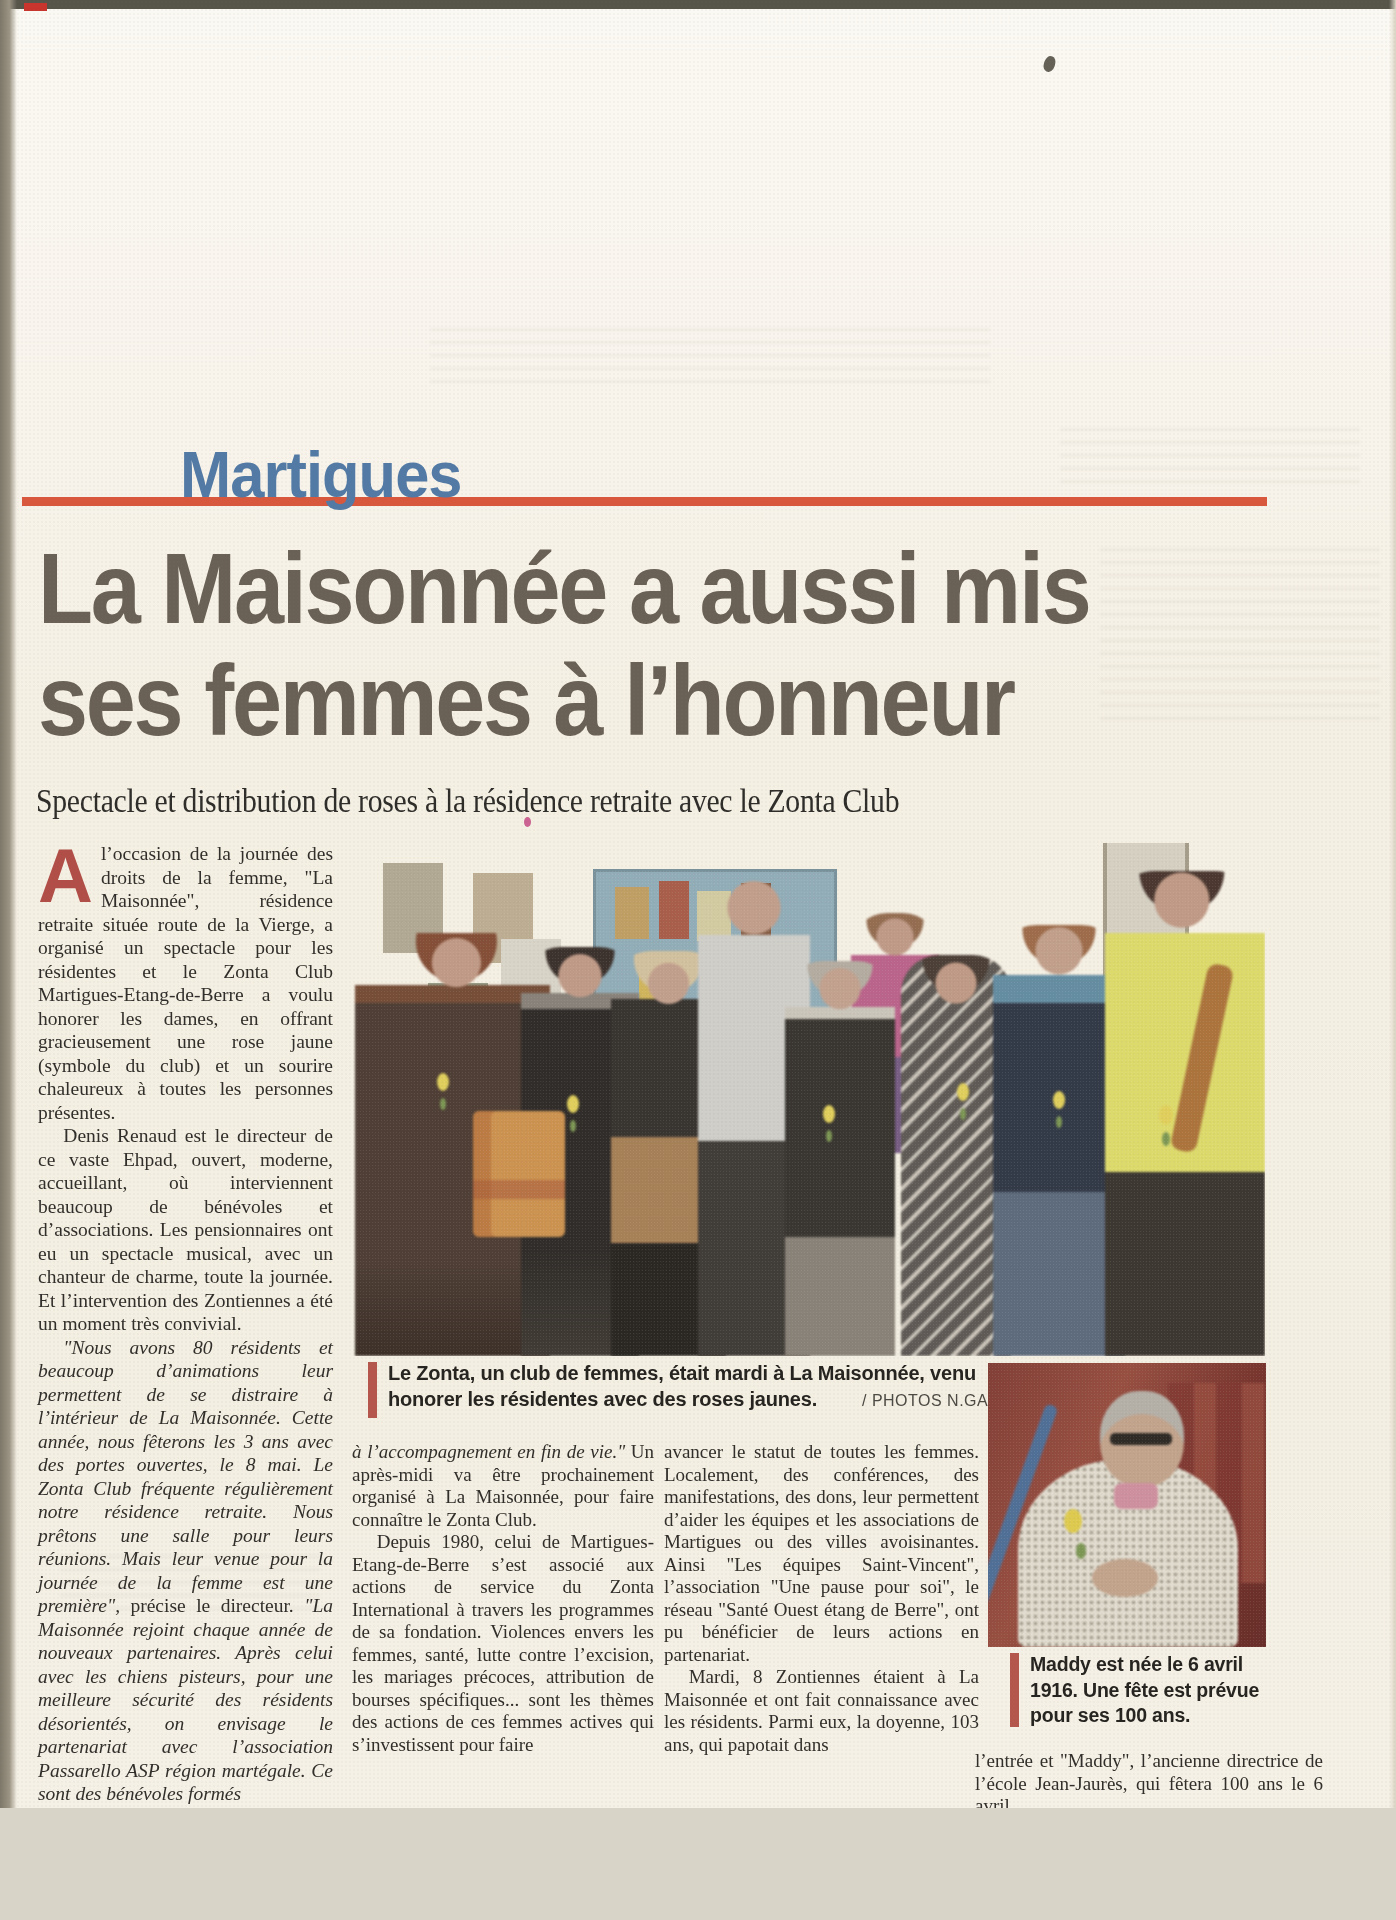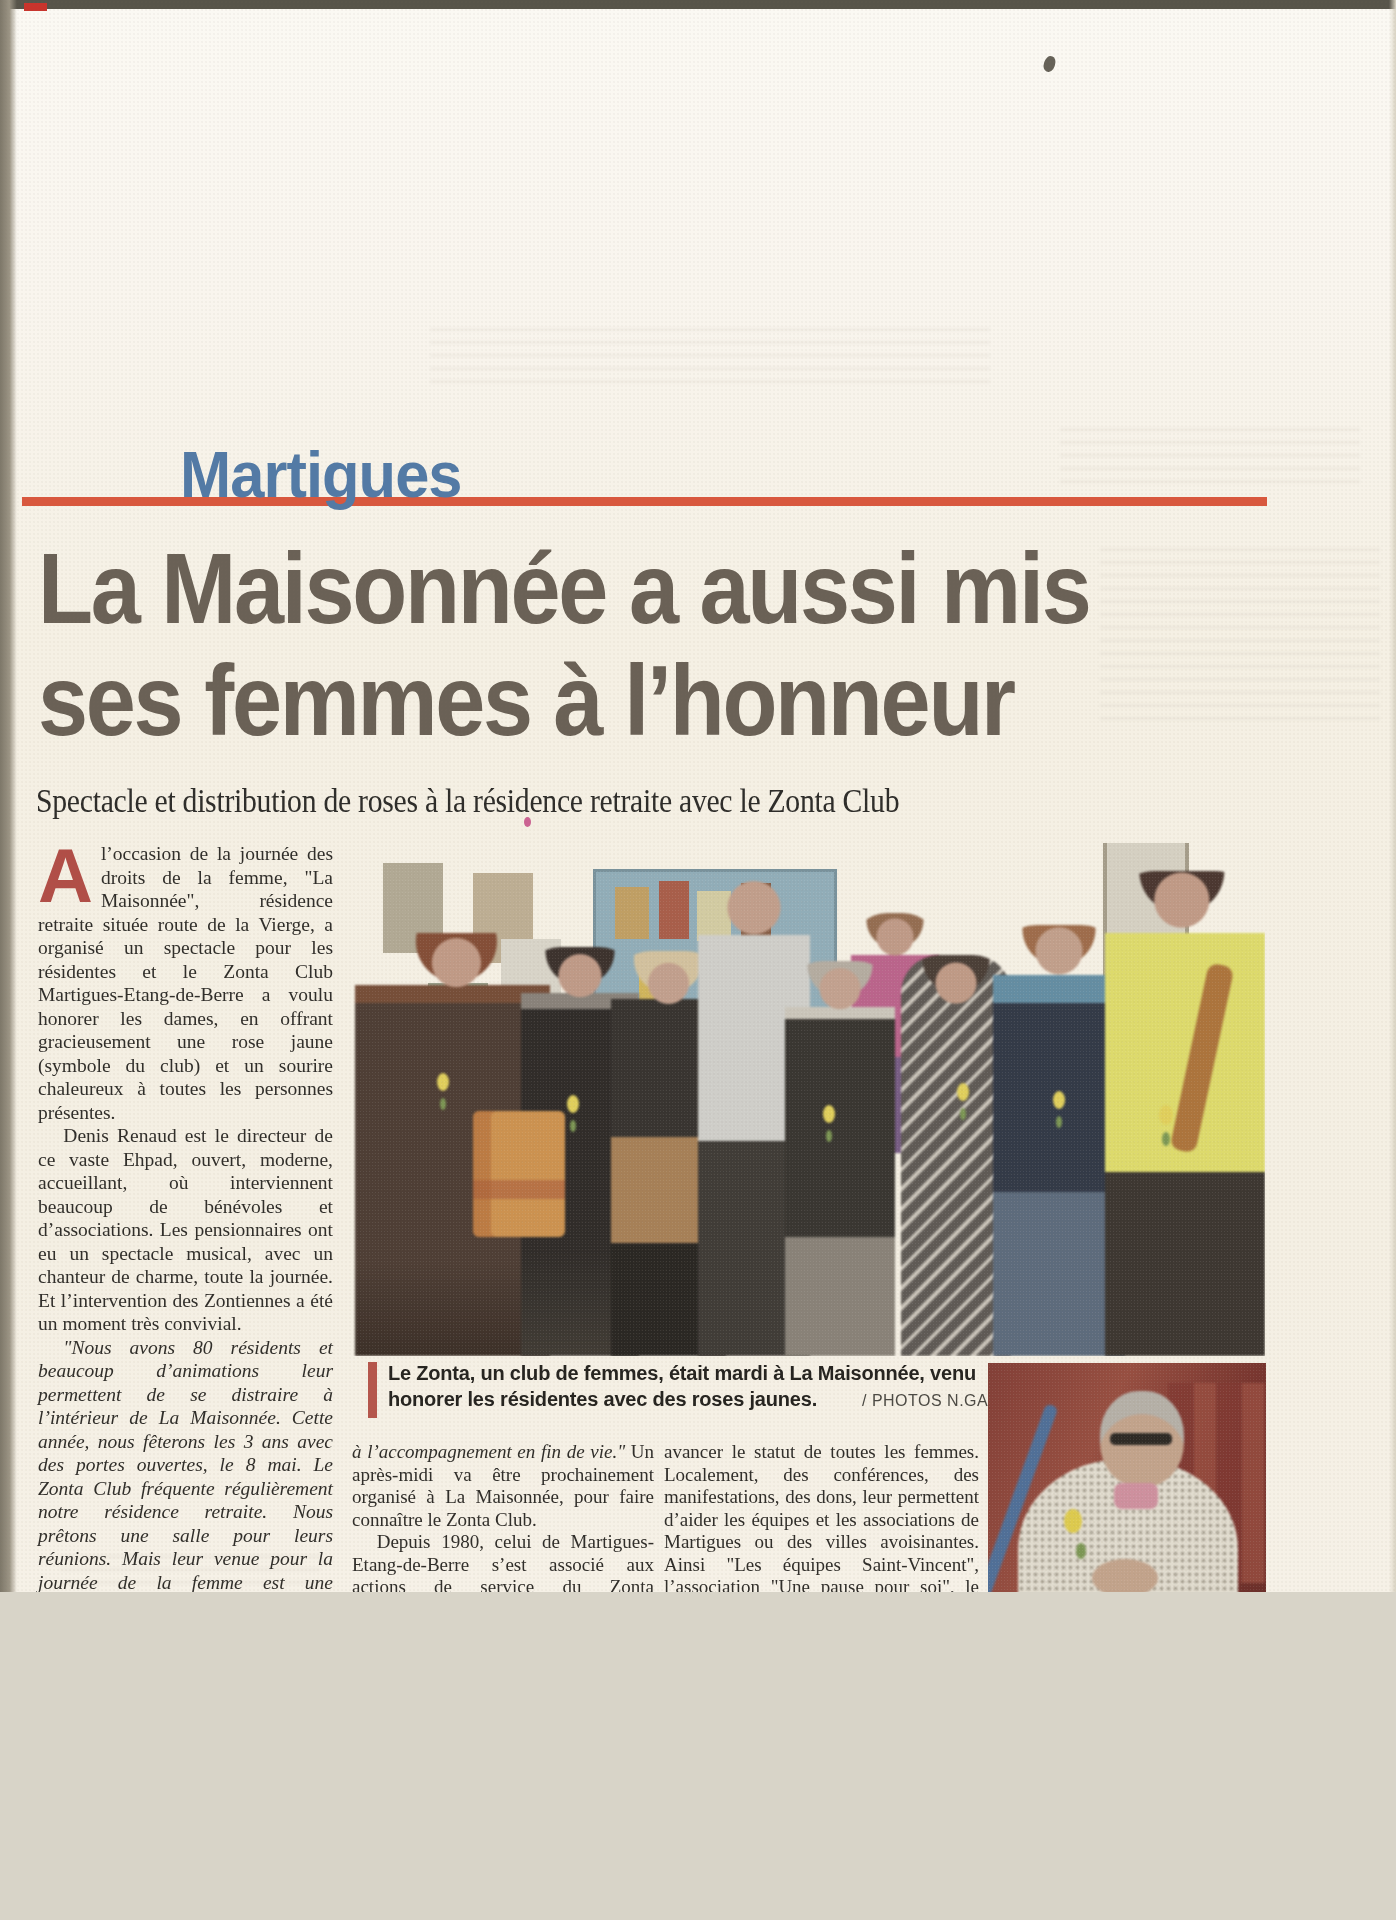--- a/index.html
+++ b/index.html
@@ -1,16 +1,16 @@
 <!DOCTYPE html>
 <html><head>
 <meta charset="utf-8">
 <style>
   html,body{margin:0;padding:0;background:#d8d4c8;}
-  .scan{position:relative;width:1396px;height:1592px;overflow:hidden;
+  .scan{position:relative;width:1396px;height:1808px;overflow:hidden;
     background:linear-gradient(180deg,#fbf9f3 0%,#f9f5ee 18%,#f5f0e4 40%,#f4efe3 78%,#f6f1e7 100%);
     font-family:"Liberation Serif",serif;}
   .scan::after{content:"";position:absolute;inset:0;pointer-events:none;
     background-image:radial-gradient(rgba(120,108,86,.05) 1px,transparent 1px);background-size:4px 4px;}
   
   .edge-top{position:absolute;top:0;left:0;right:0;height:9px;background:#57544a;}
   .edge-left{position:absolute;top:0;left:0;width:17px;height:100%;
     background:linear-gradient(90deg,#7d7769 0%,#9b9484 55%,rgba(155,148,132,0) 100%);}
   .edge-right{position:absolute;top:0;right:0;width:7px;height:100%;
     background:linear-gradient(270deg,#d9d3c3,rgba(217,211,195,0));}

